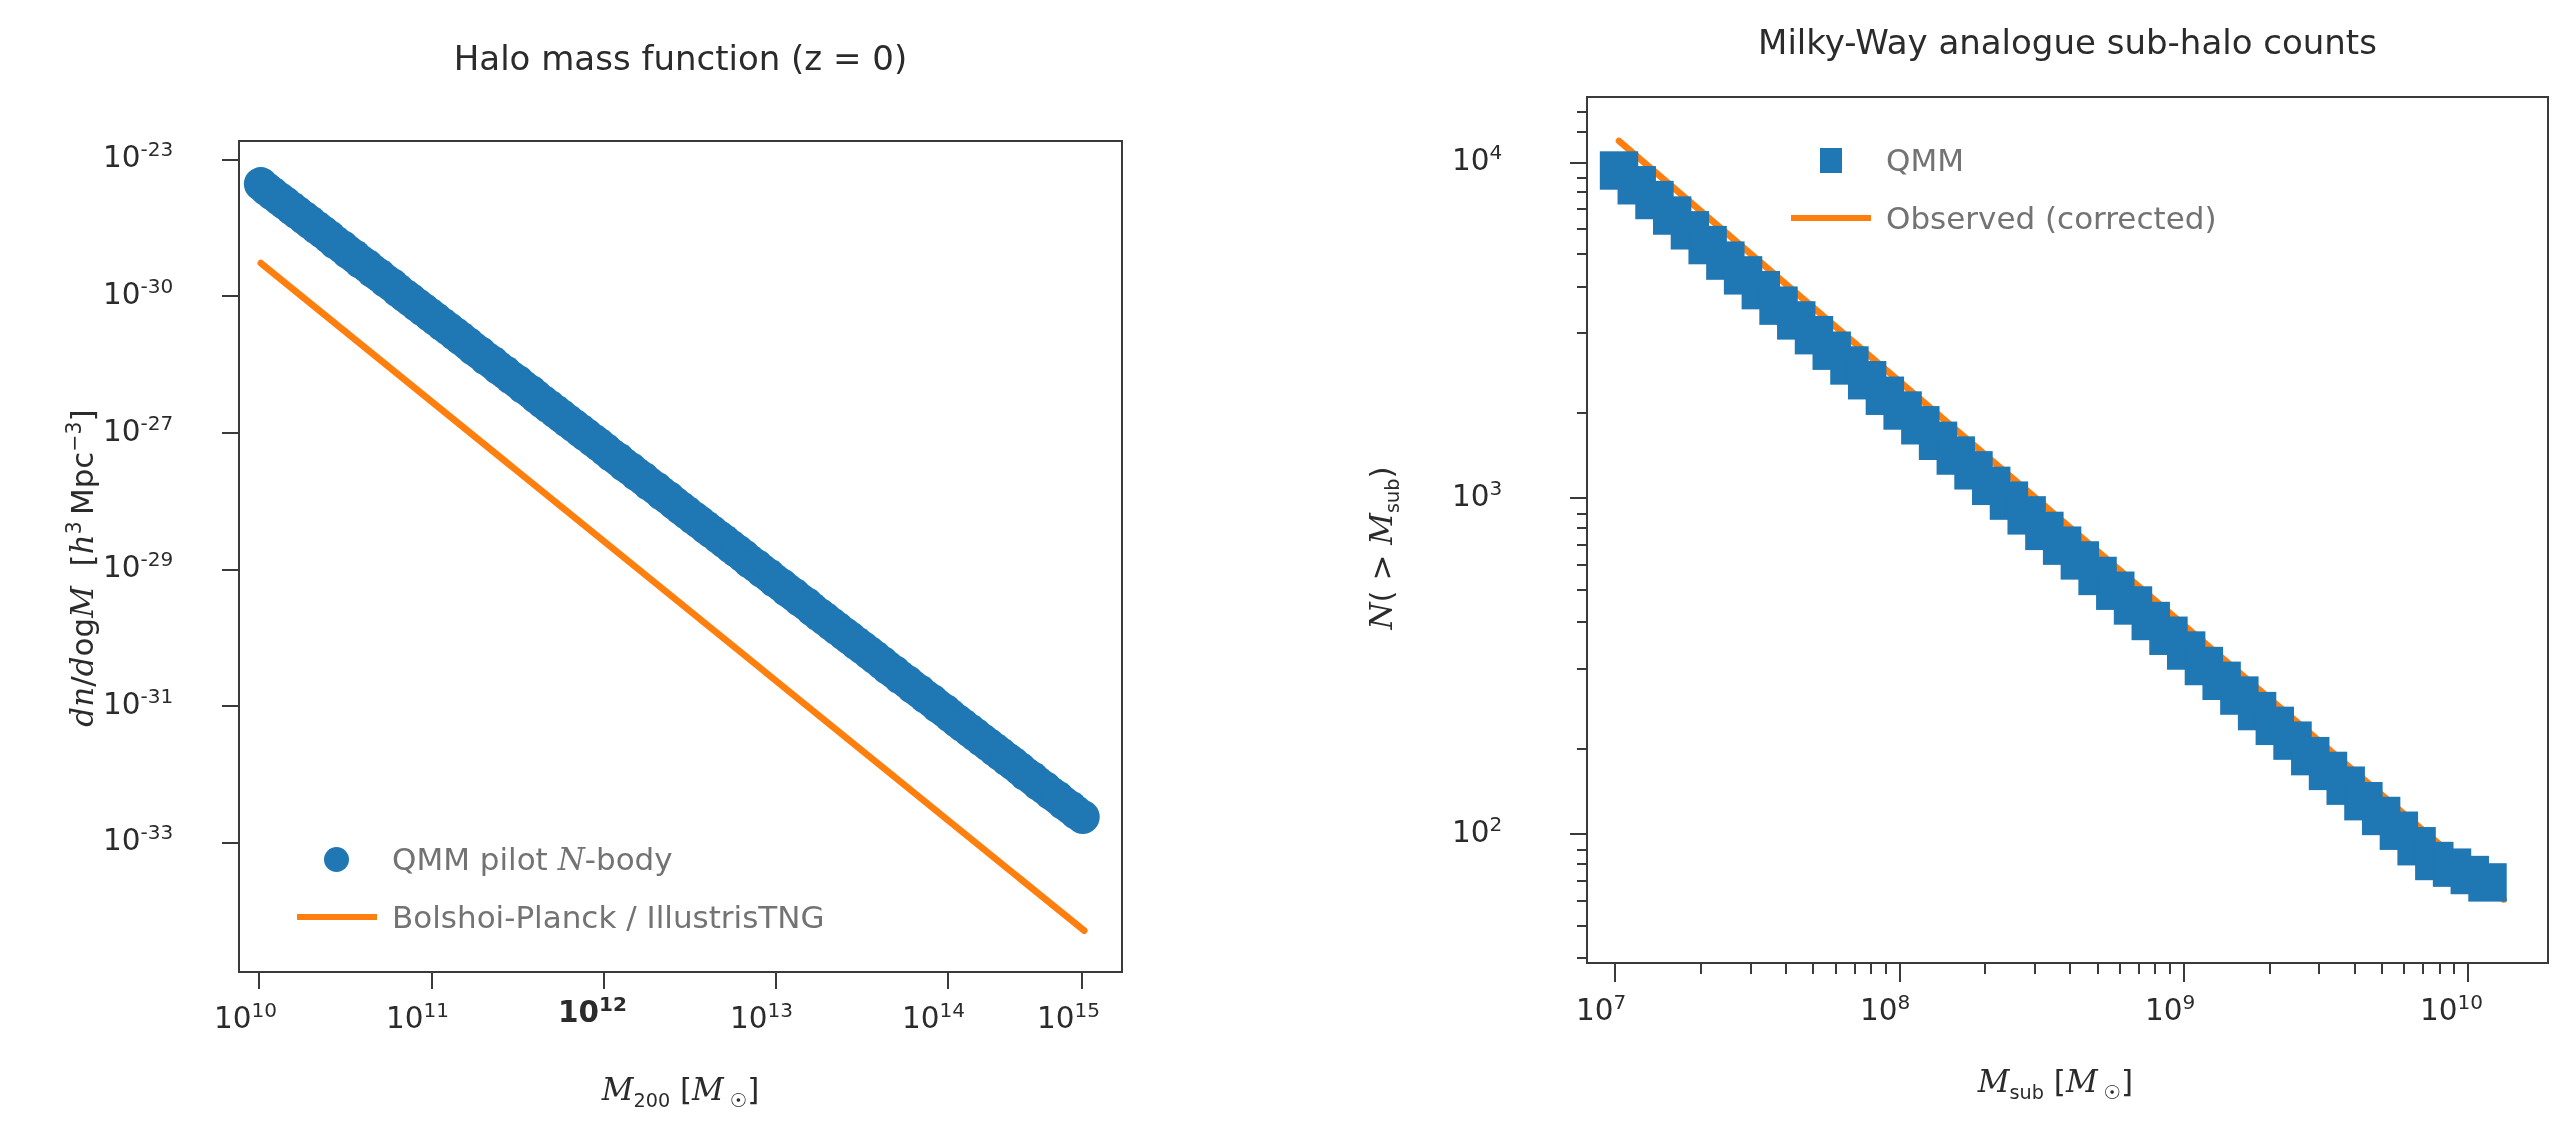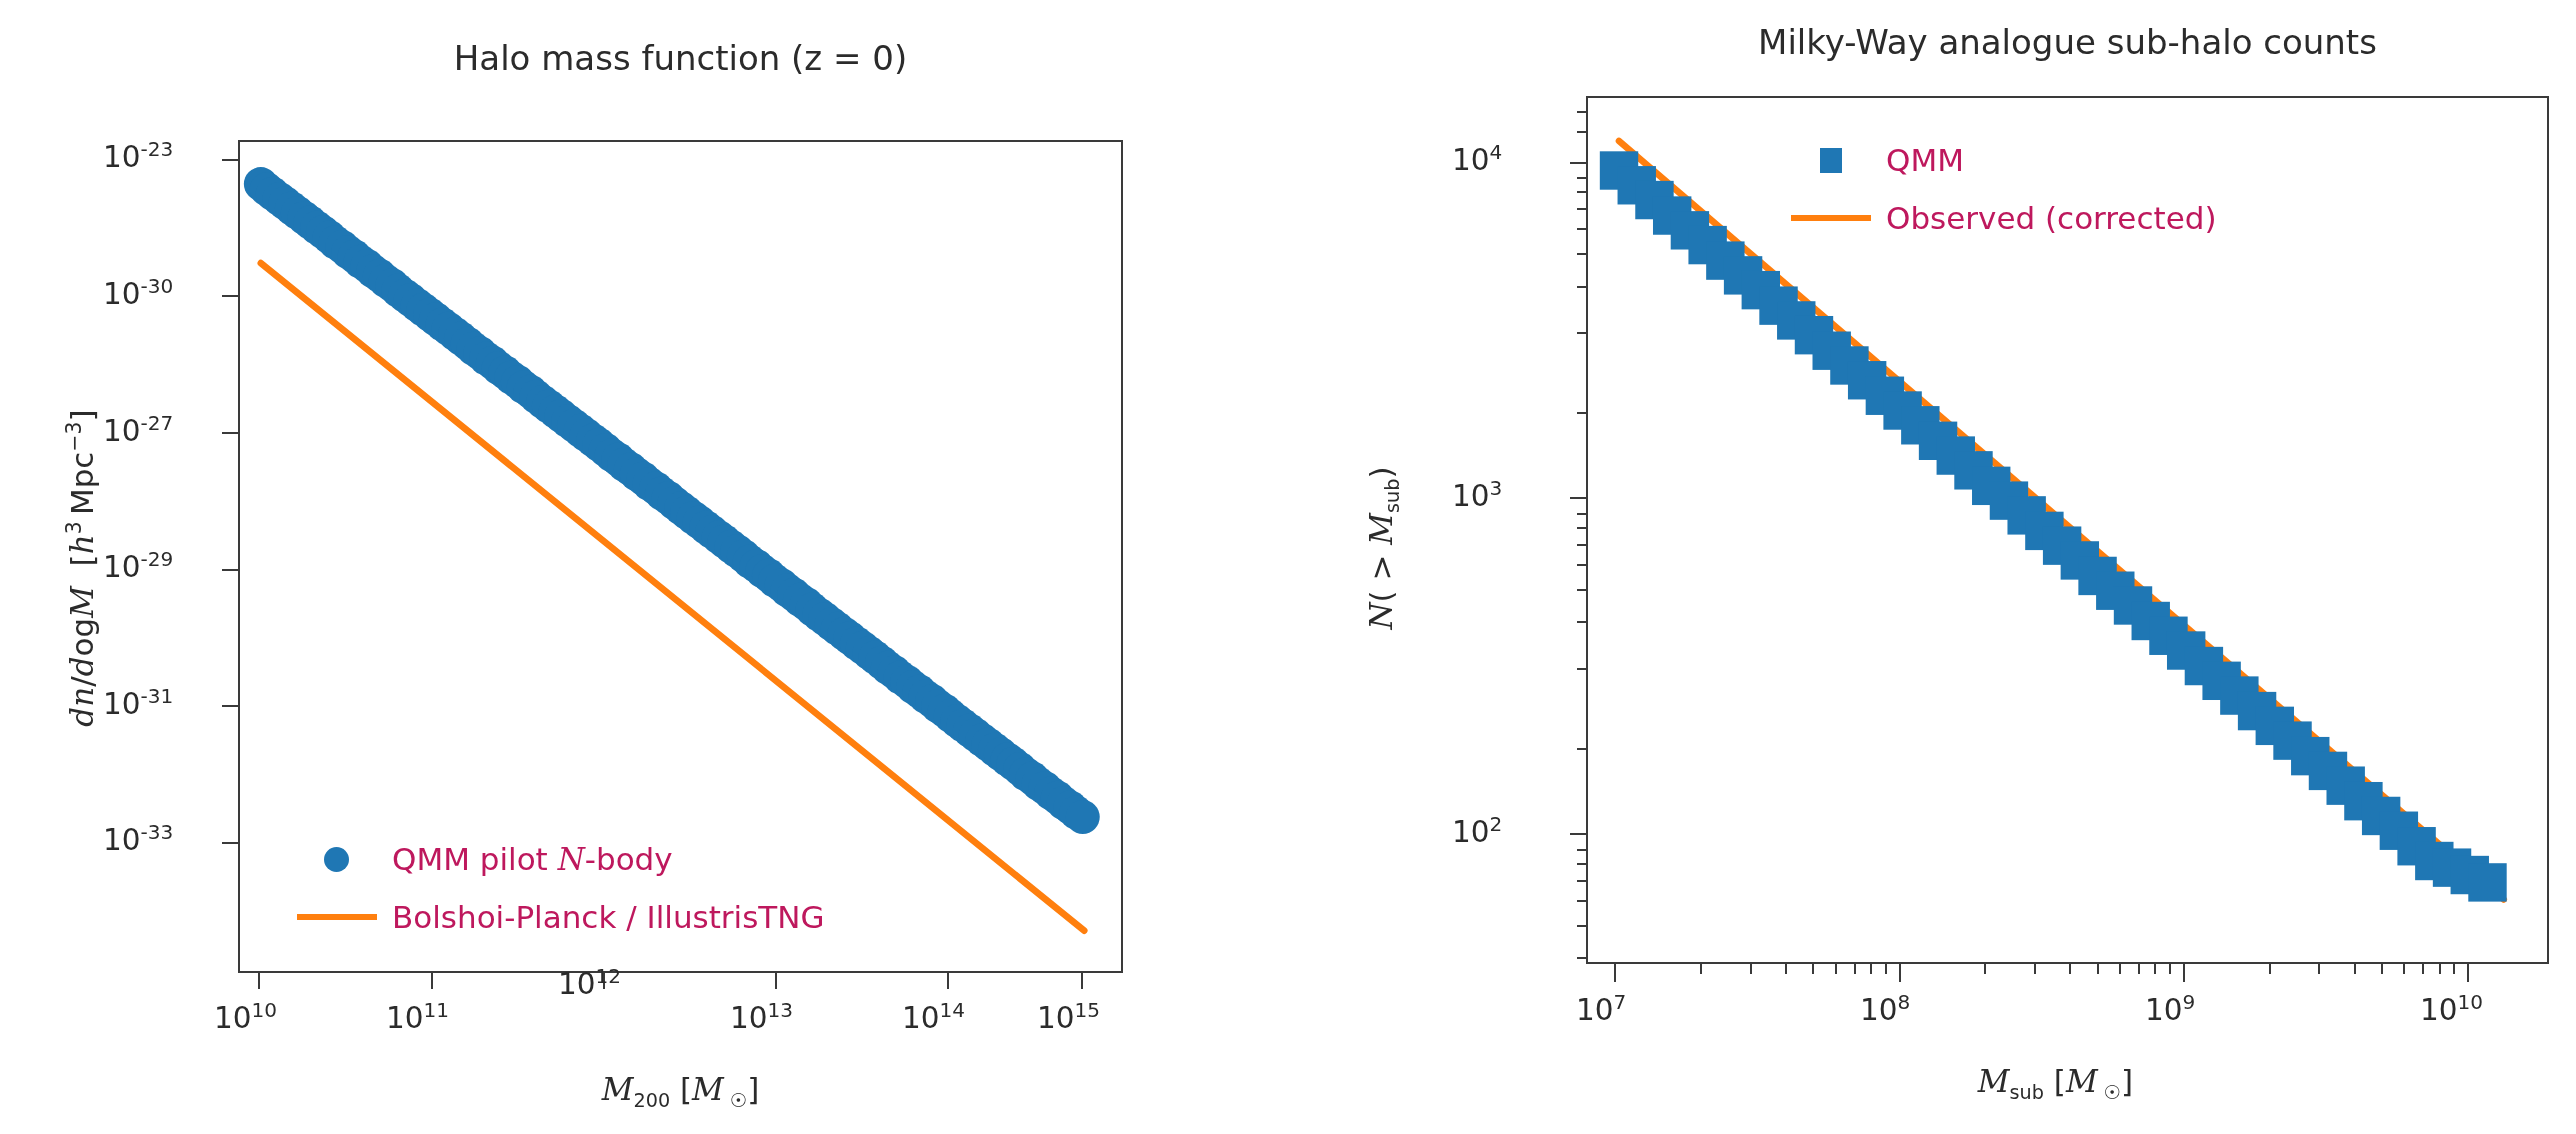--- a/index.html
+++ b/index.html
@@ -71,21 +71,21 @@
     position: absolute;
   }
   .legend-row {
     position: relative;
     height: 58px;
     display: flex;
     align-items: center;
   }
   .legend-label {
     font-size: 31px;
-    color: #be185d;
+    color: #737373;
     white-space: nowrap;
     font-family: "DejaVu Sans", sans-serif;
   }
   .legend-label i { font-style: italic; font-family: "DejaVu Serif", serif; }
   .swatch-slot {
     width: 111px;
     display: flex;
     align-items: center;
     justify-content: center;
   }
@@ -278,21 +278,21 @@
 
     <div class="tickmark" style="left:258px; top:973px; width:2.2px; height:16.2px;"></div>
     <div class="tickmark" style="left:431px; top:973px; width:2.2px; height:16.2px;"></div>
     <div class="tickmark" style="left:603px; top:973px; width:2.2px; height:16.2px;"></div>
     <div class="tickmark" style="left:775px; top:973px; width:2.2px; height:16.2px;"></div>
     <div class="tickmark" style="left:947px; top:973px; width:2.2px; height:16.2px;"></div>
     <div class="tickmark" style="left:1081px; top:973px; width:2.2px; height:16.2px;"></div>
 
     <div class="tick-label" style="left:214px; top:1001px;">10<sup>10</sup></div>
     <div class="tick-label" style="left:386px; top:1001px;">10<sup>11</sup></div>
-    <div class="tick-label" style="left:558px; top:967px;">10<sup>12</sup></div>
+    <div class="tick-label" style="left:558px; top:995px;font-weight:bold;">10<sup>12</sup></div>
     <div class="tick-label" style="left:730px; top:1001px;">10<sup>13</sup></div>
     <div class="tick-label" style="left:902px; top:1001px;">10<sup>14</sup></div>
     <div class="tick-label" style="left:1037px; top:1001px;">10<sup>15</sup></div>
 
     <div class="axis-title" style="left:238px; top:1071px; width:885px; text-align:center;">
       <span class="mathit">M</span><sub>200</sub>&nbsp;[<span class="mathit">M</span><sub>&nbsp;☉</sub>]
     </div>
 
     <div class="legend" style="left:281px; top:830px;">
       <div class="legend-row">

